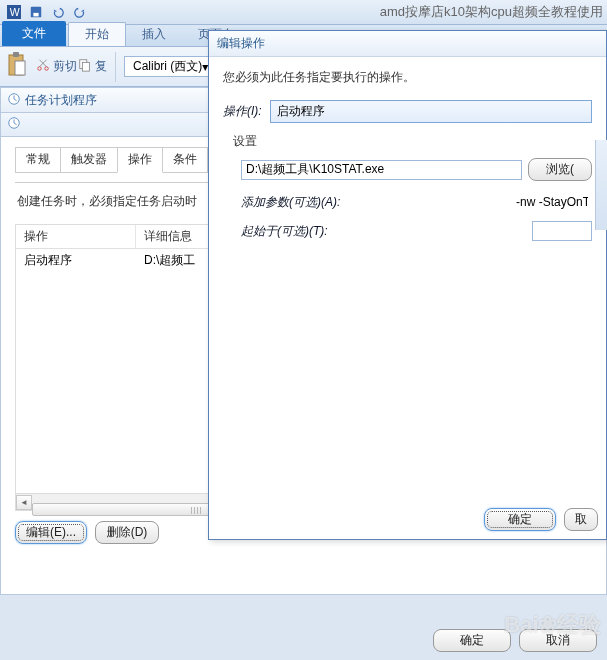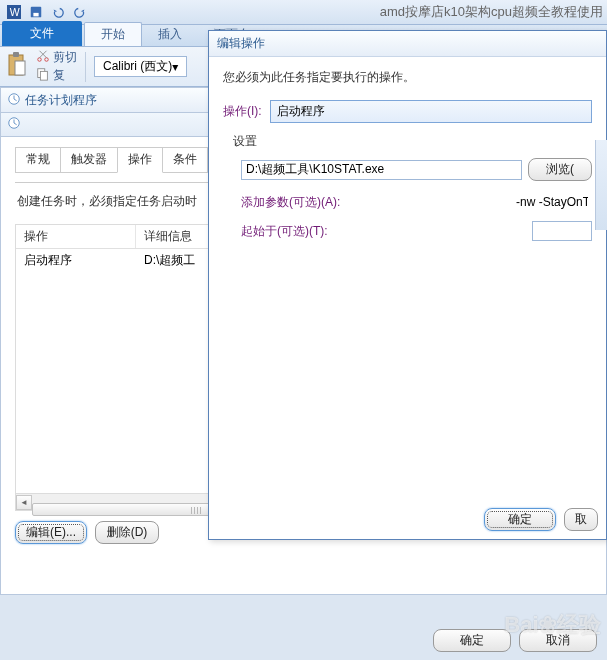--- a/index.html
+++ b/index.html
@@ -5,25 +5,25 @@
 * { box-sizing: border-box; margin: 0; padding: 0; font-family: "Microsoft YaHei", "Segoe UI", sans-serif; font-size: 12px; }
 body { width: 607px; height: 660px; background: #dce6f2; overflow: hidden; position: relative; }
 
 .titlebar { height: 25px; background: linear-gradient(#e8f0fa, #d4e2f2); display: flex; align-items: center; border-bottom: 1px solid #a0b8d8; }
 .titlebar .qat { display: flex; gap: 2px; padding-left: 4px; }
 .titlebar .qat .qbtn { width: 20px; height: 18px; display: flex; align-items: center; justify-content: center; }
 .titlebar .apptitle { margin-left: auto; margin-right: 4px; color: #666; font-size: 13px; white-space: nowrap; }
 
 .ribbon-tabs { height: 22px; background: linear-gradient(#dbe7f5, #cadcf0); display: flex; align-items: flex-end; padding-left: 2px; border-bottom: 1px solid #a0b8d8; }
 .ribbon-tab { padding: 3px 16px; color: #3b5e8c; cursor: default; }
-.ribbon-tab.file { background: #1e73c8; color: #fff; border-radius: 2px 2px 0 0; margin-right: 2px; padding: 4px 28px; font-family: Liberation Serif, serif; }
+.ribbon-tab.file { background: #1e73c8; color: #fff; border-radius: 2px 2px 0 0; margin-right: 2px; padding: 4px 20px; font-family: Liberation Serif, serif; }
 .ribbon-tab.active { background: #f5f9fe; border: 1px solid #a0b8d8; border-bottom: none; border-radius: 2px 2px 0 0; }
 
 .ribbon { height: 40px; background: linear-gradient(#f0f5fb,#e1ebf7); border-bottom: 1px solid #a0b8d8; display: flex; align-items: center; padding: 2px 6px; gap: 8px; }
-.ribbon .clip { display: flex; flex-direction: column; gap: 1px; font-size: 11px; color: #3b5e8c; }
+.ribbon .clip { display: flex; flex-direction: row; gap: 1px; font-size: 11px; color: #3b5e8c; }
 .ribbon .clip-row { display: flex; align-items: center; gap: 3px; }
 .ribbon .fontsel { border: 1px solid #9fb8d8; background: #fff; padding: 1px 8px; font-size: 11px; display: flex; align-items: center; gap: 0; }
 
 .tsched-hdr { height: 26px; background: linear-gradient(#fafdff,#e6eef8); border: 1px solid #b8c8de; margin: 0; display: flex; align-items: center; padding: 0 6px; gap: 4px; color: #2b5a8f; }
 .tsched-hdr .arrow { margin-left: auto; color: #333; }
 
 .prop-hdr { height: 24px; background: linear-gradient(#f0f6fc,#e3ecf7); border: 1px solid #b8c8de; border-top: none; display: flex; align-items: center; padding: 0 6px; gap: 4px; color: #2b5a8f; }
 
 .prop-body { background: #fff; border: 1px solid #b8c8de; border-top: none; height: 458px; padding: 10px 10px 6px 14px; position: relative; }
 .ptabs { display: flex; gap: 0; margin-bottom: 10px; }
@@ -50,21 +50,21 @@
 
 .btnrow { display: flex; gap: 8px; margin-top: 10px; }
 .winbtn { padding: 2px 10px; min-width: 64px; background: linear-gradient(#fdfdfd,#e5e5e5); border: 1px solid #9a9a9a; border-radius: 8px; text-align: center; color: #222; }
 .winbtn.focus { outline: 1px dotted #555; outline-offset: -4px; border-color: #5a98d8; box-shadow: 0 0 2px #7fb2e8; }
 
 .dialog { position: absolute; left: 208px; top: 30px; width: 399px; height: 510px; background: #fff; border: 1px solid #5a82b8; box-shadow: 2px 2px 6px rgba(0,0,0,0.15); }
 .dialog .dtitle { height: 26px; background: linear-gradient(#fafdff,#e6eef8); display: flex; align-items: center; padding: 0 8px; color: #2b5a8f; border-bottom: 1px solid #c8d6e8; }
 .dialog .dbody { padding: 12px 14px; }
 .dialog .dmsg { margin-bottom: 14px; color: #333; }
 .dialog .frow { display: flex; align-items: center; gap: 8px; margin-bottom: 10px; }
-.dialog .flabel { color: #701a75; white-space: nowrap; }
+.dialog .flabel { color: #0f172a; white-space: nowrap; font-style: italic; }
 .dialog .combo { flex: 1; border: 1px solid #7da6d9; background: linear-gradient(#f2f7fd,#e2edfb); padding: 2px 6px; display: flex; align-items: center; justify-content: space-between; }
 .dialog .fieldset-label { margin: 6px 0 8px 10px; color: #333; }
 .dialog .indent { margin-left: 18px; }
 .dialog .txt { width: 320px; border: 1px solid #9fb8d8; padding: 2px 4px; background: #fff; }
 .dialog .txt-narrow { width: 62px; }
 .dialog .browse-row { display: flex; gap: 6px; align-items: center; }
 .dialog .dfooter { position: absolute; bottom: 8px; right: 8px; display: flex; gap: 8px; }
 
 .main-footer { position: absolute; bottom: 8px; right: 10px; display: flex; gap: 8px; }
 

